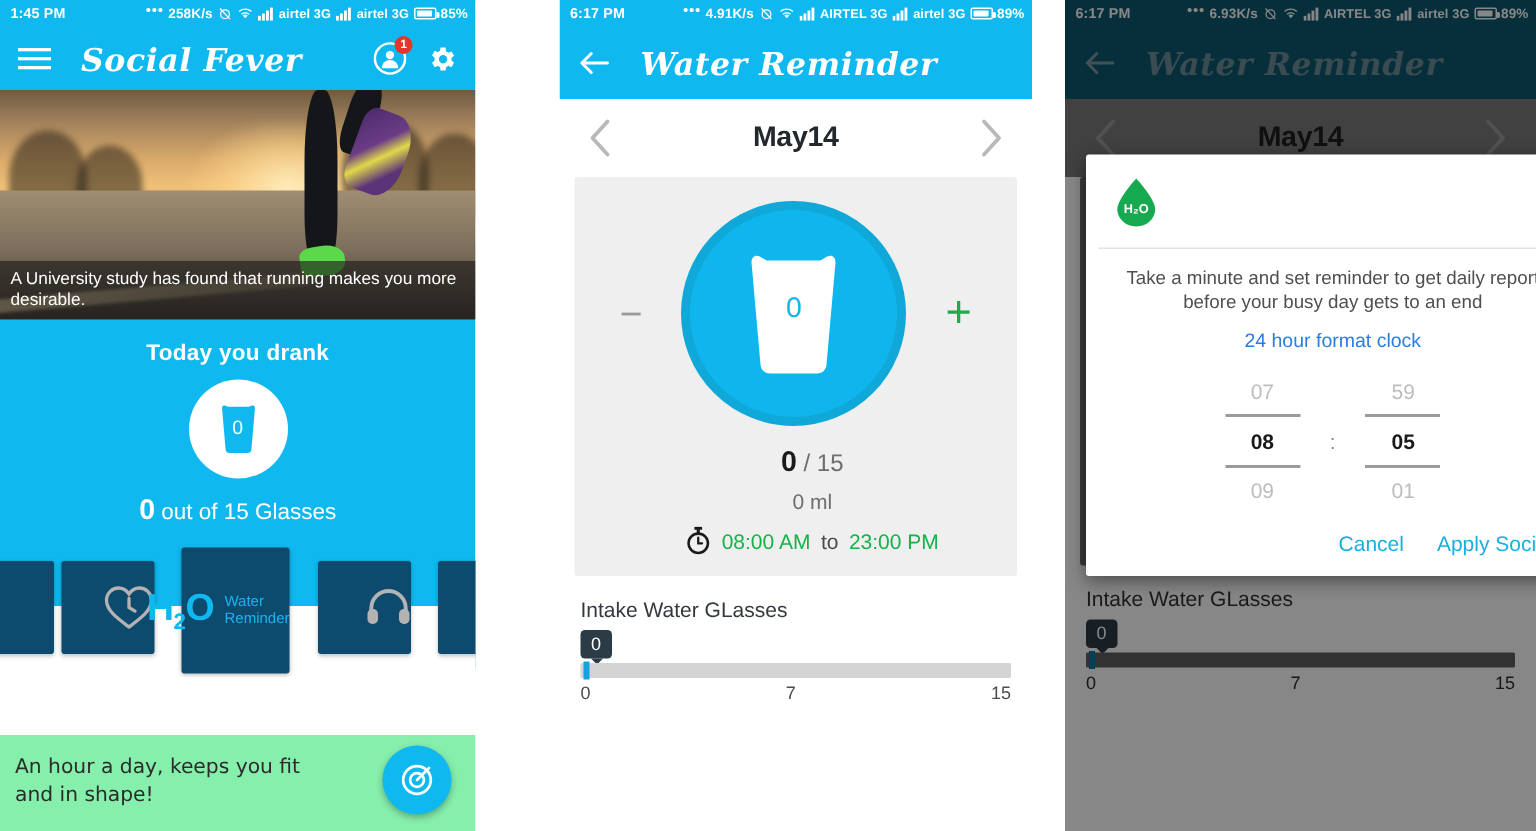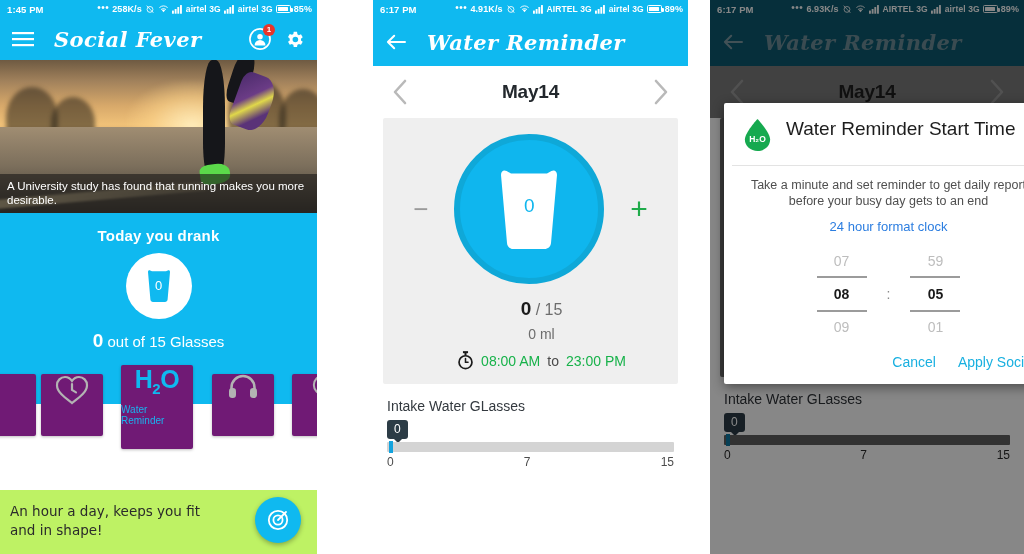--- a/index.html
+++ b/index.html
@@ -63,30 +63,30 @@
   .drank { background:#0fb9f0; padding:14px 0 6px; text-align:center; }
   .drank-label { color:#ffffff; font-size:15px; font-weight:700; letter-spacing:.2px; }
   .drank-circle { width:66px; height:66px; border-radius:50%; background:#ffffff;
     margin:9px auto 0; display:flex; align-items:center; justify-content:center; position:relative; }
   .glass-sm { position:relative; width:26px; height:34px; }
   .drank-count { color:#ffffff; font-size:15px; margin-top:11px; }
   .drank-count b { font-size:19px; font-weight:700; }
 
   .cardrow { position:relative; height:88px; background:#0fb9f0; }
   .cardrow .white-bottom { position:absolute; left:0; right:0; bottom:0; height:42px; background:#ffffff; }
-  .appcard { position:absolute; top:16px; background:#701a75; border-radius:2px;
-    box-shadow:0 1px 3px rgba(0,0,0,.26); display:flex; flex-direction:column;
-    align-items:center; justify-content:flex-start; }
+  .appcard { position:absolute; top:16px; background:#0c4a6e; border-radius:2px;
+    box-shadow:0 1px 3px rgba(0,0,0,.26); display:flex; flex-direction:row;
+    align-items:center; justify-content:flex-end; }
   .appcard.small { width:62px; height:62px; }
   .appcard.active { width:72px; height:84px; top:7px; gap:7px; }
   .h2o { color:#0fb9f0; font-size:25px; font-weight:700; letter-spacing:-.4px; }
   .h2o sub { font-size:15px; }
   .appcard .clabel { color:#19b4ef; font-size:10px; }
 
-  .footer1 { position:absolute; left:0; right:0; bottom:0; height:64px; background:#bef264; }
+  .footer1 { position:absolute; left:0; right:0; bottom:0; height:64px; background:#86efac; }
   .quote { position:absolute; left:10px; top:12px; width:216px;
     font-family:"DejaVu Sans", sans-serif; font-size:13.5px; line-height:19px; color:#2b2b2b; }
   .fab { position:absolute; right:16px; top:7px; width:46px; height:46px; border-radius:50%;
     background:#0fb9f0; box-shadow:0 2px 5px rgba(0,0,0,.3);
     display:flex; align-items:center; justify-content:center; }
 
   
   .datebar { height:52px; display:flex; align-items:center; justify-content:space-between;
     padding:0 16px; background:#ffffff; }
   .datebar .dtxt { font-size:19px; font-weight:700; color:#23282d; letter-spacing:-.2px; }
@@ -472,21 +472,20 @@
     <div class="scrim"></div>
 
     <div class="dialog">
       <div class="dlg-head">
         <span class="drop">
           <svg width="35" height="35" viewBox="0 0 36 36">
               <path d="M18 2C18 2 5 16 5 23.2 5 30 11 35 18 35s13-5 13-11.8C31 16 18 2 18 2z" fill="#16a94f"></path>
             </svg>
           <span style="position:absolute; left:0; right:0; top:62%; transform:translateY(-50%); text-align:center; color:#fff; font-size:8.5px; font-weight:700;">H₂O</span>
         </span>
-        <span class="dlg-title">Water Reminder Start Time</span>
       </div>
       <div class="dlg-div"></div>
       <div class="dlg-desc">Take a minute and set reminder to get daily report before your busy day gets to an end</div>
       <div class="dlg-link">24 hour format clock</div>
 
       <div class="picker">
         <div class="col">
           <div class="pk-dim">07</div>
           <div class="pk-rule"></div>
           <div class="pk-sel">08</div>

